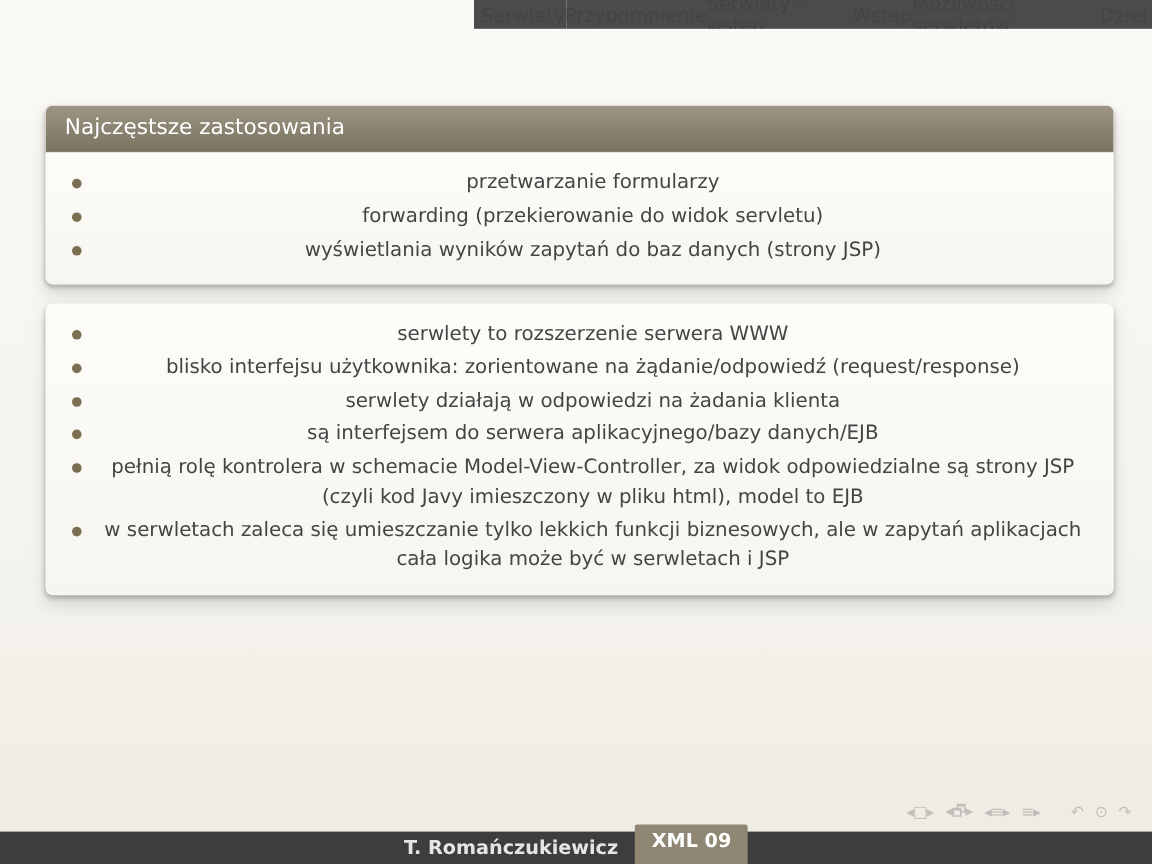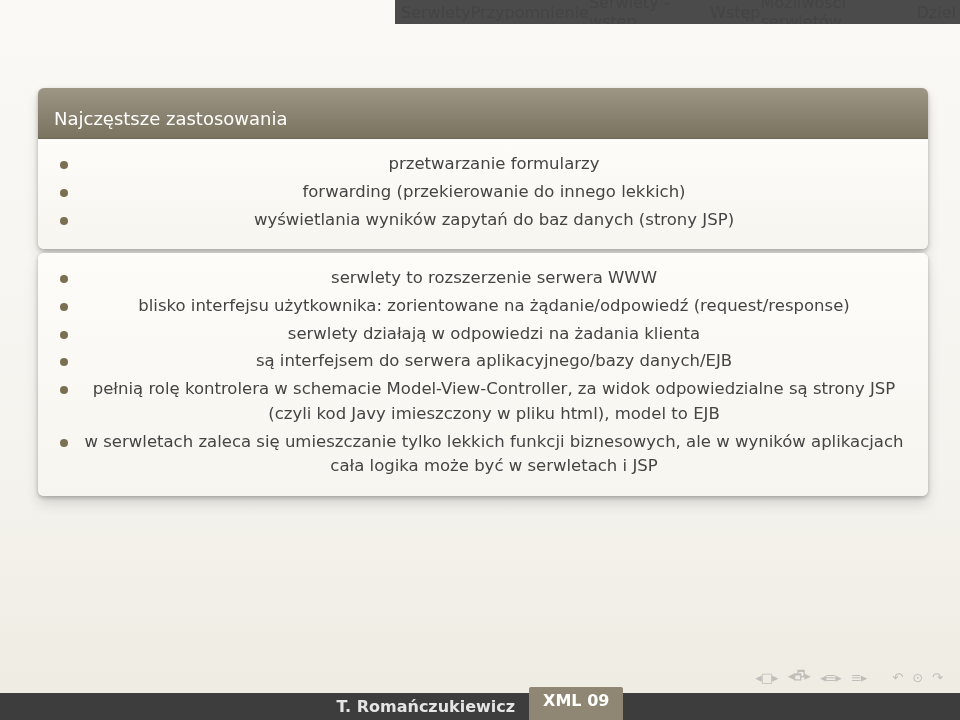--- a/index.html
+++ b/index.html
@@ -35,21 +35,21 @@
     border-radius: 6px;
     background: #fbfaf6;
     box-shadow: 0 2px 4px rgba(0,0,0,0.25), 0 8px 14px rgba(0,0,0,0.12);
     overflow: hidden;
   }
   .block-header {
     background: linear-gradient(180deg, #9d9684 0%, #898270 55%, #7a735f 100%);
     color: #fff;
     font-size: 18px;
     font-weight: 400;
-    padding: 20px 16px 9px;
+    padding: 8px 16px 9px;
     border-bottom: 1px solid #6e6856;
   }
   .block-body {
     background: linear-gradient(180deg, #fdfcf9 0%, #f7f5ef 100%);
     padding: 10px 16px 14px 16px;
     font-size: 16.5px;
     line-height: 1.5;
     text-align: center;
   }
   ul.bullets { list-style: none; }
@@ -118,35 +118,35 @@
   <span class="item">Wstęp</span>
   <span class="item">Możliwości serwletów</span>
   <span class="item">Dziel</span>
 </div>
 
 <div class="block" id="block1">
   <div class="block-header">Najczęstsze zastosowania</div>
   <div class="block-body">
     <ul class="bullets">
       <li>przetwarzanie formularzy</li>
-      <li>forwarding (przekierowanie do innego lekkich)</li>
+      <li>forwarding (przekierowanie do widok servletu)</li>
       <li>wyświetlania wyników zapytań do baz danych (strony JSP)</li>
     </ul>
   </div>
 </div>
 
 <div class="block" id="block2">
   <div class="block-body">
     <ul class="bullets">
       <li>serwlety to rozszerzenie serwera WWW</li>
       <li>blisko interfejsu użytkownika: zorientowane na żądanie/odpowiedź (request/response)</li>
       <li>serwlety działają w odpowiedzi na żadania klienta</li>
       <li>są interfejsem do serwera aplikacyjnego/bazy danych/EJB</li>
       <li>pełnią rolę kontrolera w schemacie Model-View-Controller, za widok odpowiedzialne są strony JSP (czyli kod Javy imieszczony w pliku html), model to EJB</li>
-      <li>w serwletach zaleca się umieszczanie tylko lekkich funkcji biznesowych, ale w wyników aplikacjach cała logika może być w serwletach i JSP</li>
+      <li>w serwletach zaleca się umieszczanie tylko lekkich funkcji biznesowych, ale w zapytań aplikacjach cała logika może być w serwletach i JSP</li>
     </ul>
   </div>
 </div>
 
 <div class="nav-controls">
   <span class="nc">◂□▸</span>
   <span class="nc">◂🗗▸</span>
   <span class="nc">◂≡▸</span>
   <span class="nc">≡▸</span>
   <span class="sep"></span>

